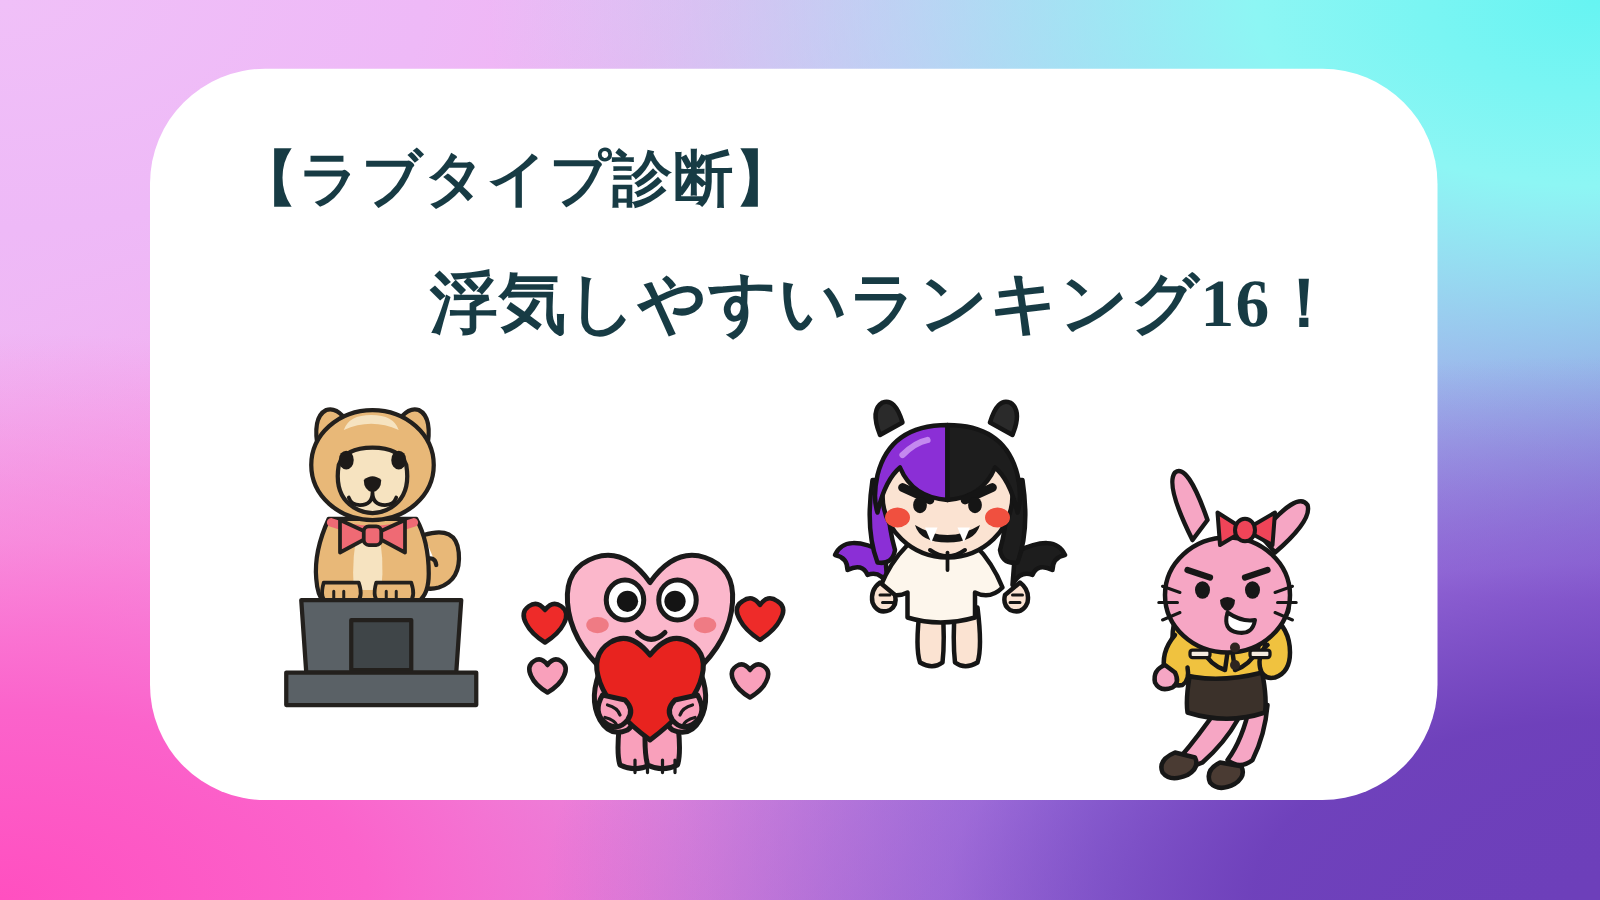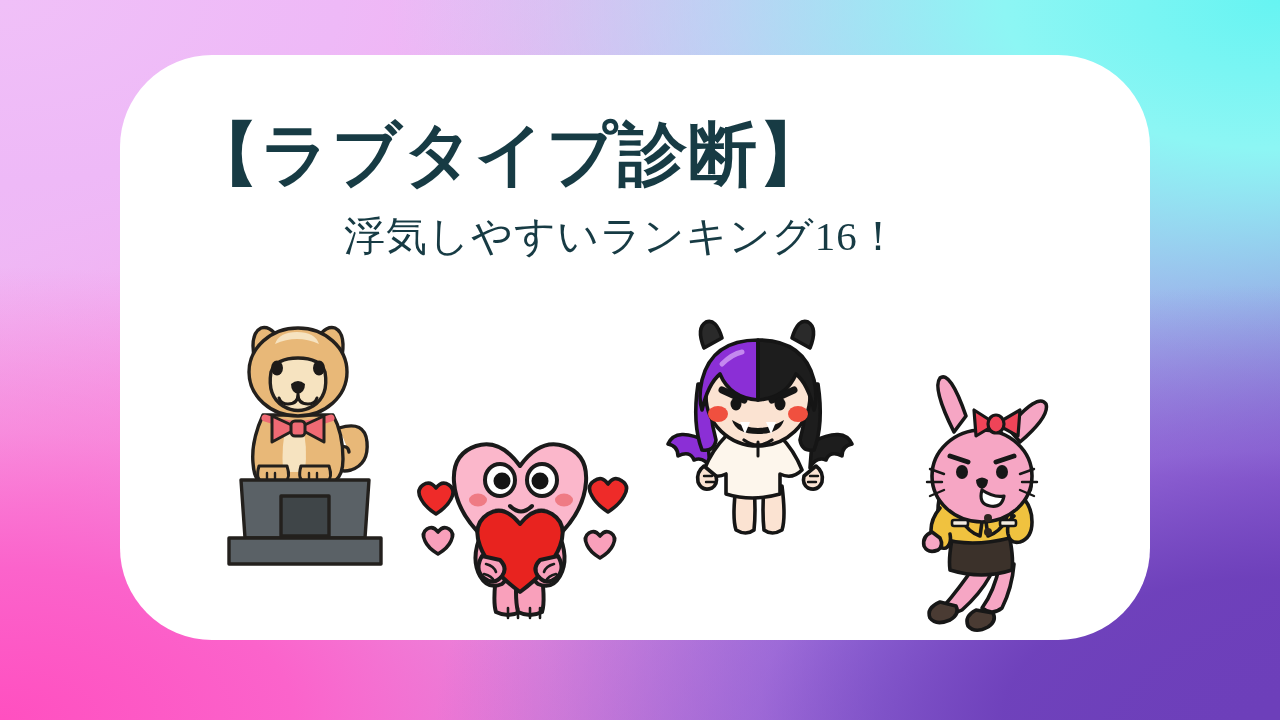--- a/index.html
+++ b/index.html
@@ -16,26 +16,26 @@
       radial-gradient(120% 115% at 0% 0%, #f0c0f8 0%, #eeb9f7 22%, rgba(238,190,248,0.45) 42%, rgba(240,210,250,0) 62%),
       linear-gradient(135deg,#efc2f7 0%,#f79ae6 28%,#cfa6ef 52%,#9f77dd 74%,#6d3fba 100%);
   }
   #card{
     position:absolute;left:120px;top:55px;width:1030px;height:585px;
     background:#ffffff;border-radius:92px;
   }
   .title-wrap{position:absolute;left:0;top:0;width:100%;}
   .line1{
     position:absolute;left:190px;top:118px;
-    font-size:69px;font-weight:700;letter-spacing:1px;
+    font-size:48px;font-weight:700;letter-spacing:1px;
     color:#173b44;white-space:nowrap;line-height:1.1;
   }
   .line2{
     position:absolute;left:344px;top:214px;
-    font-size:41px;font-weight:400;letter-spacing:1px;
+    font-size:54px;font-weight:700;letter-spacing:1px;
     color:#173b44;white-space:nowrap;line-height:1.1;
   }
   .art{position:absolute;}
   svg{display:block;overflow:visible;}
   #dog   {left:215px;top:310px;width:180px;height:260px;}
   #heart {left:412px;top:412px;width:236px;height:226px;}
   #devil {left:660px;top:318px;width:202px;height:222px;}
   #rabbit{left:896px;top:368px;width:178px;height:282px;}
 </style>
 </head>

